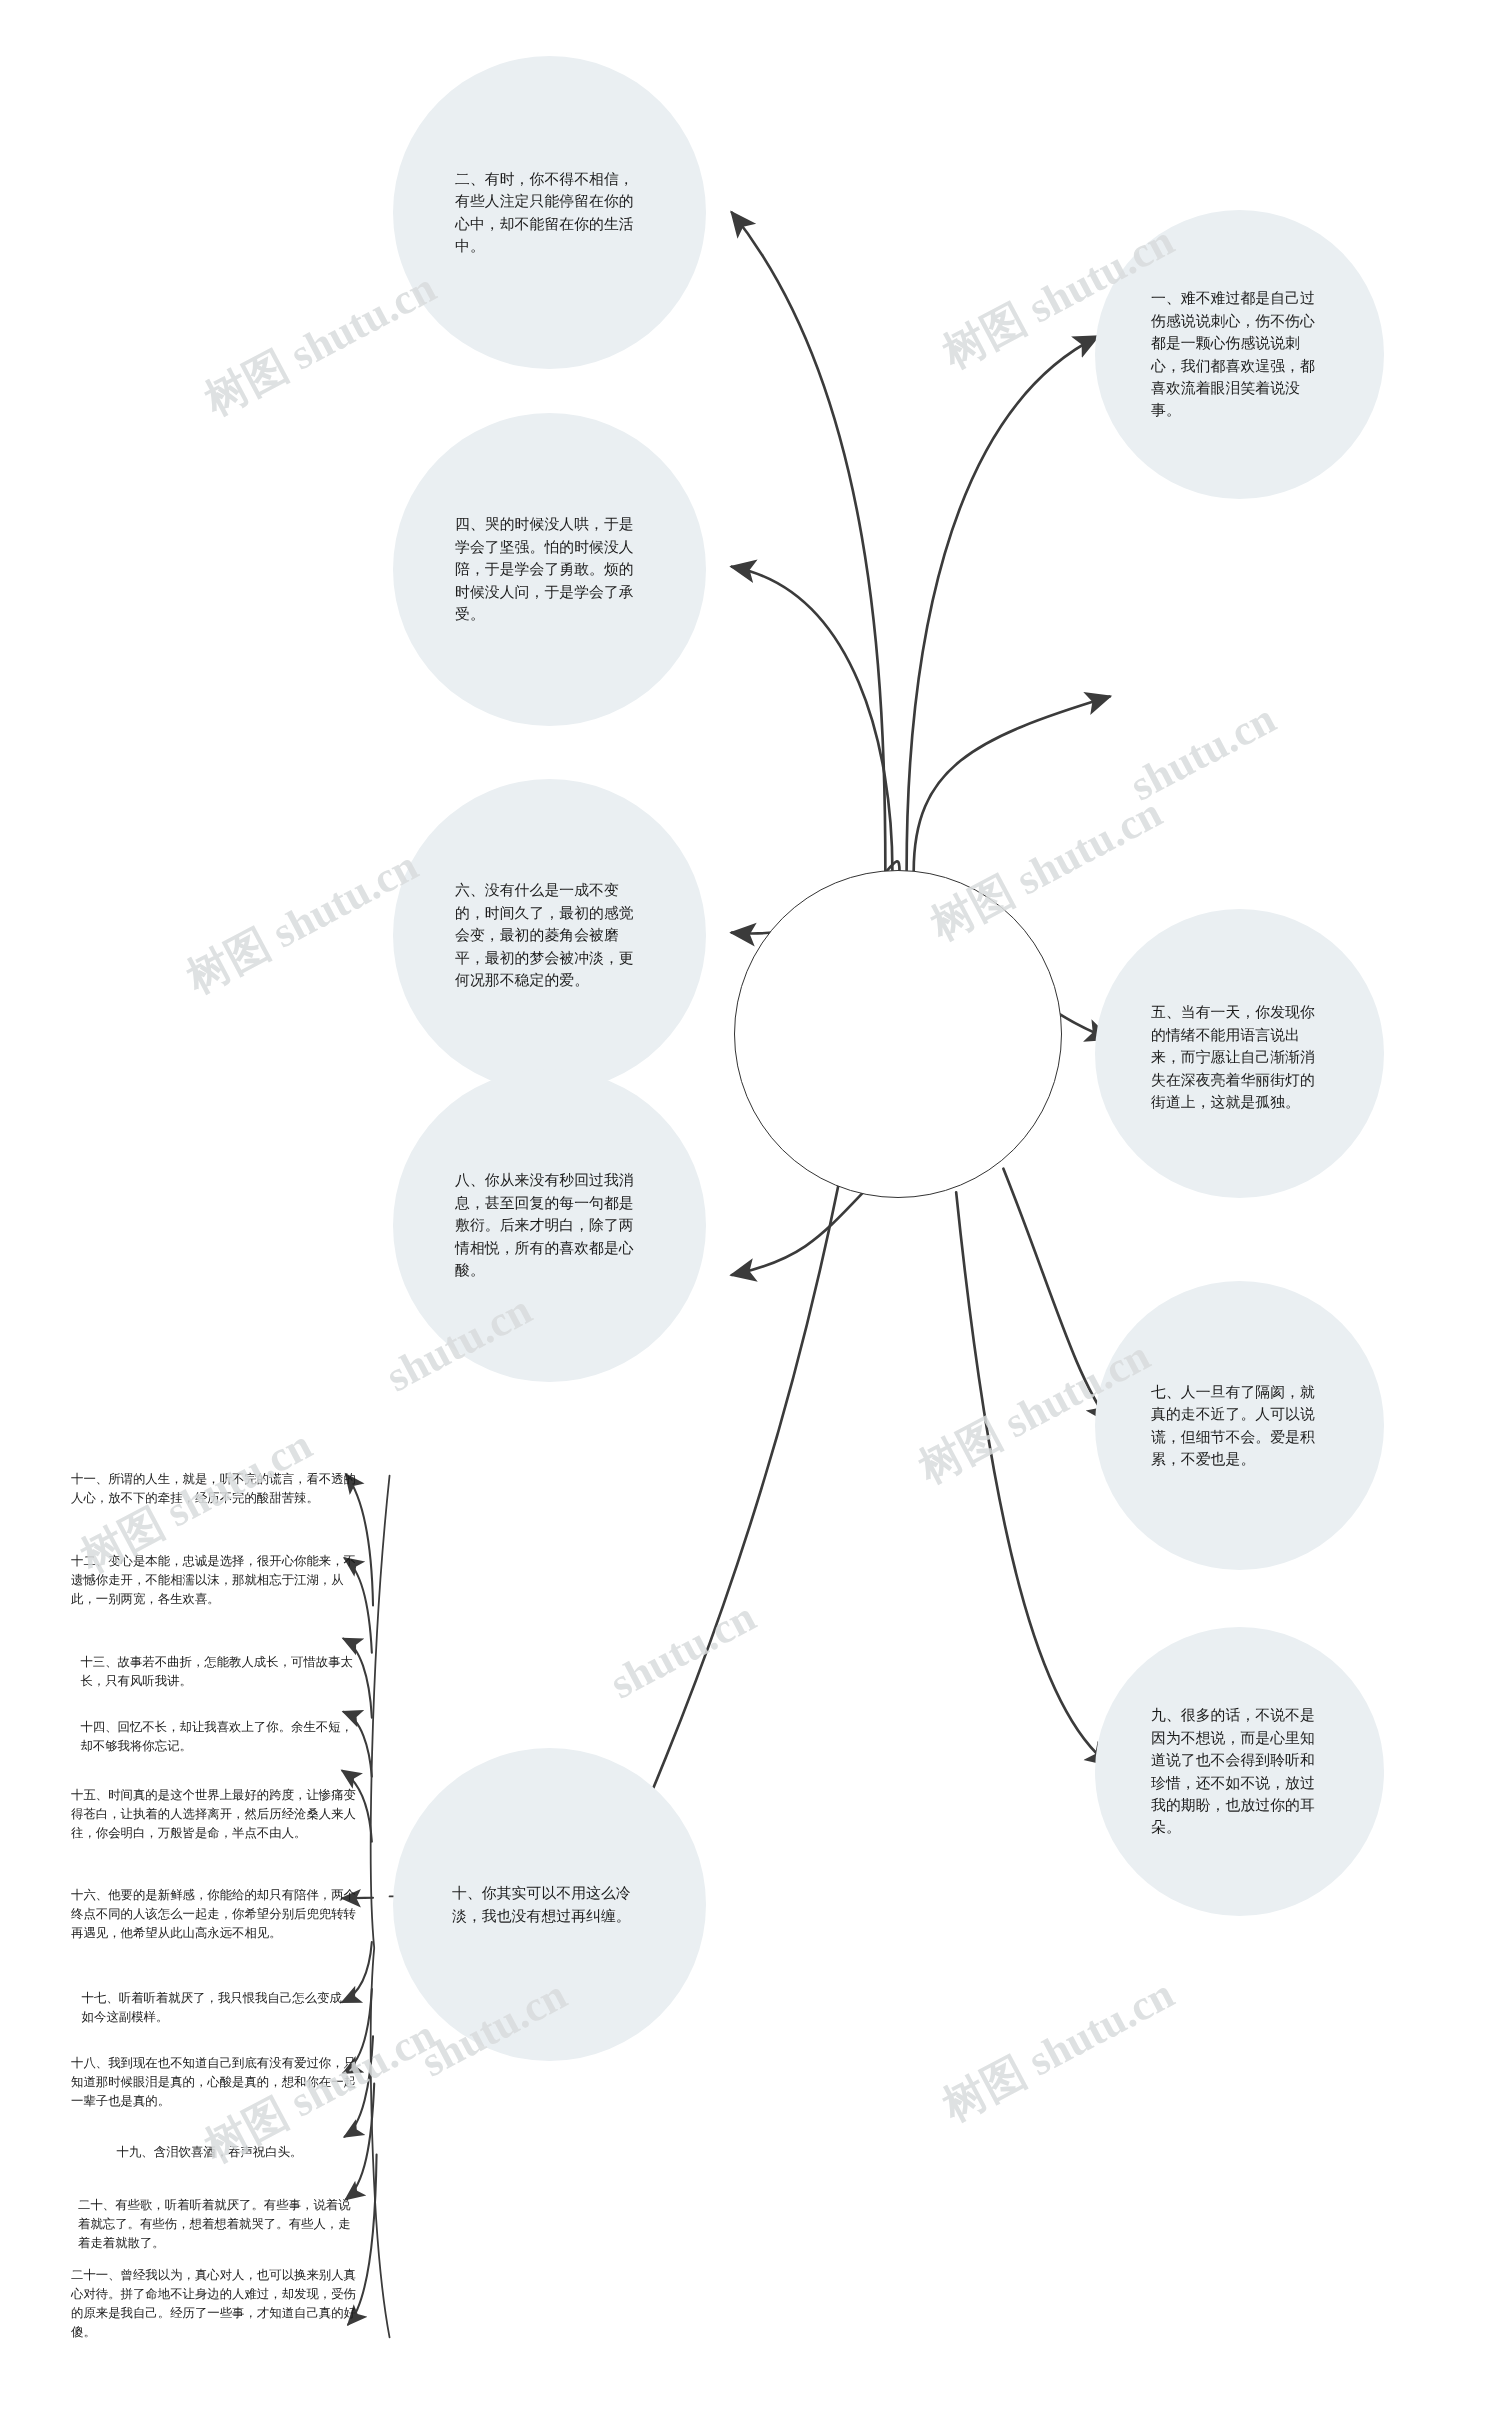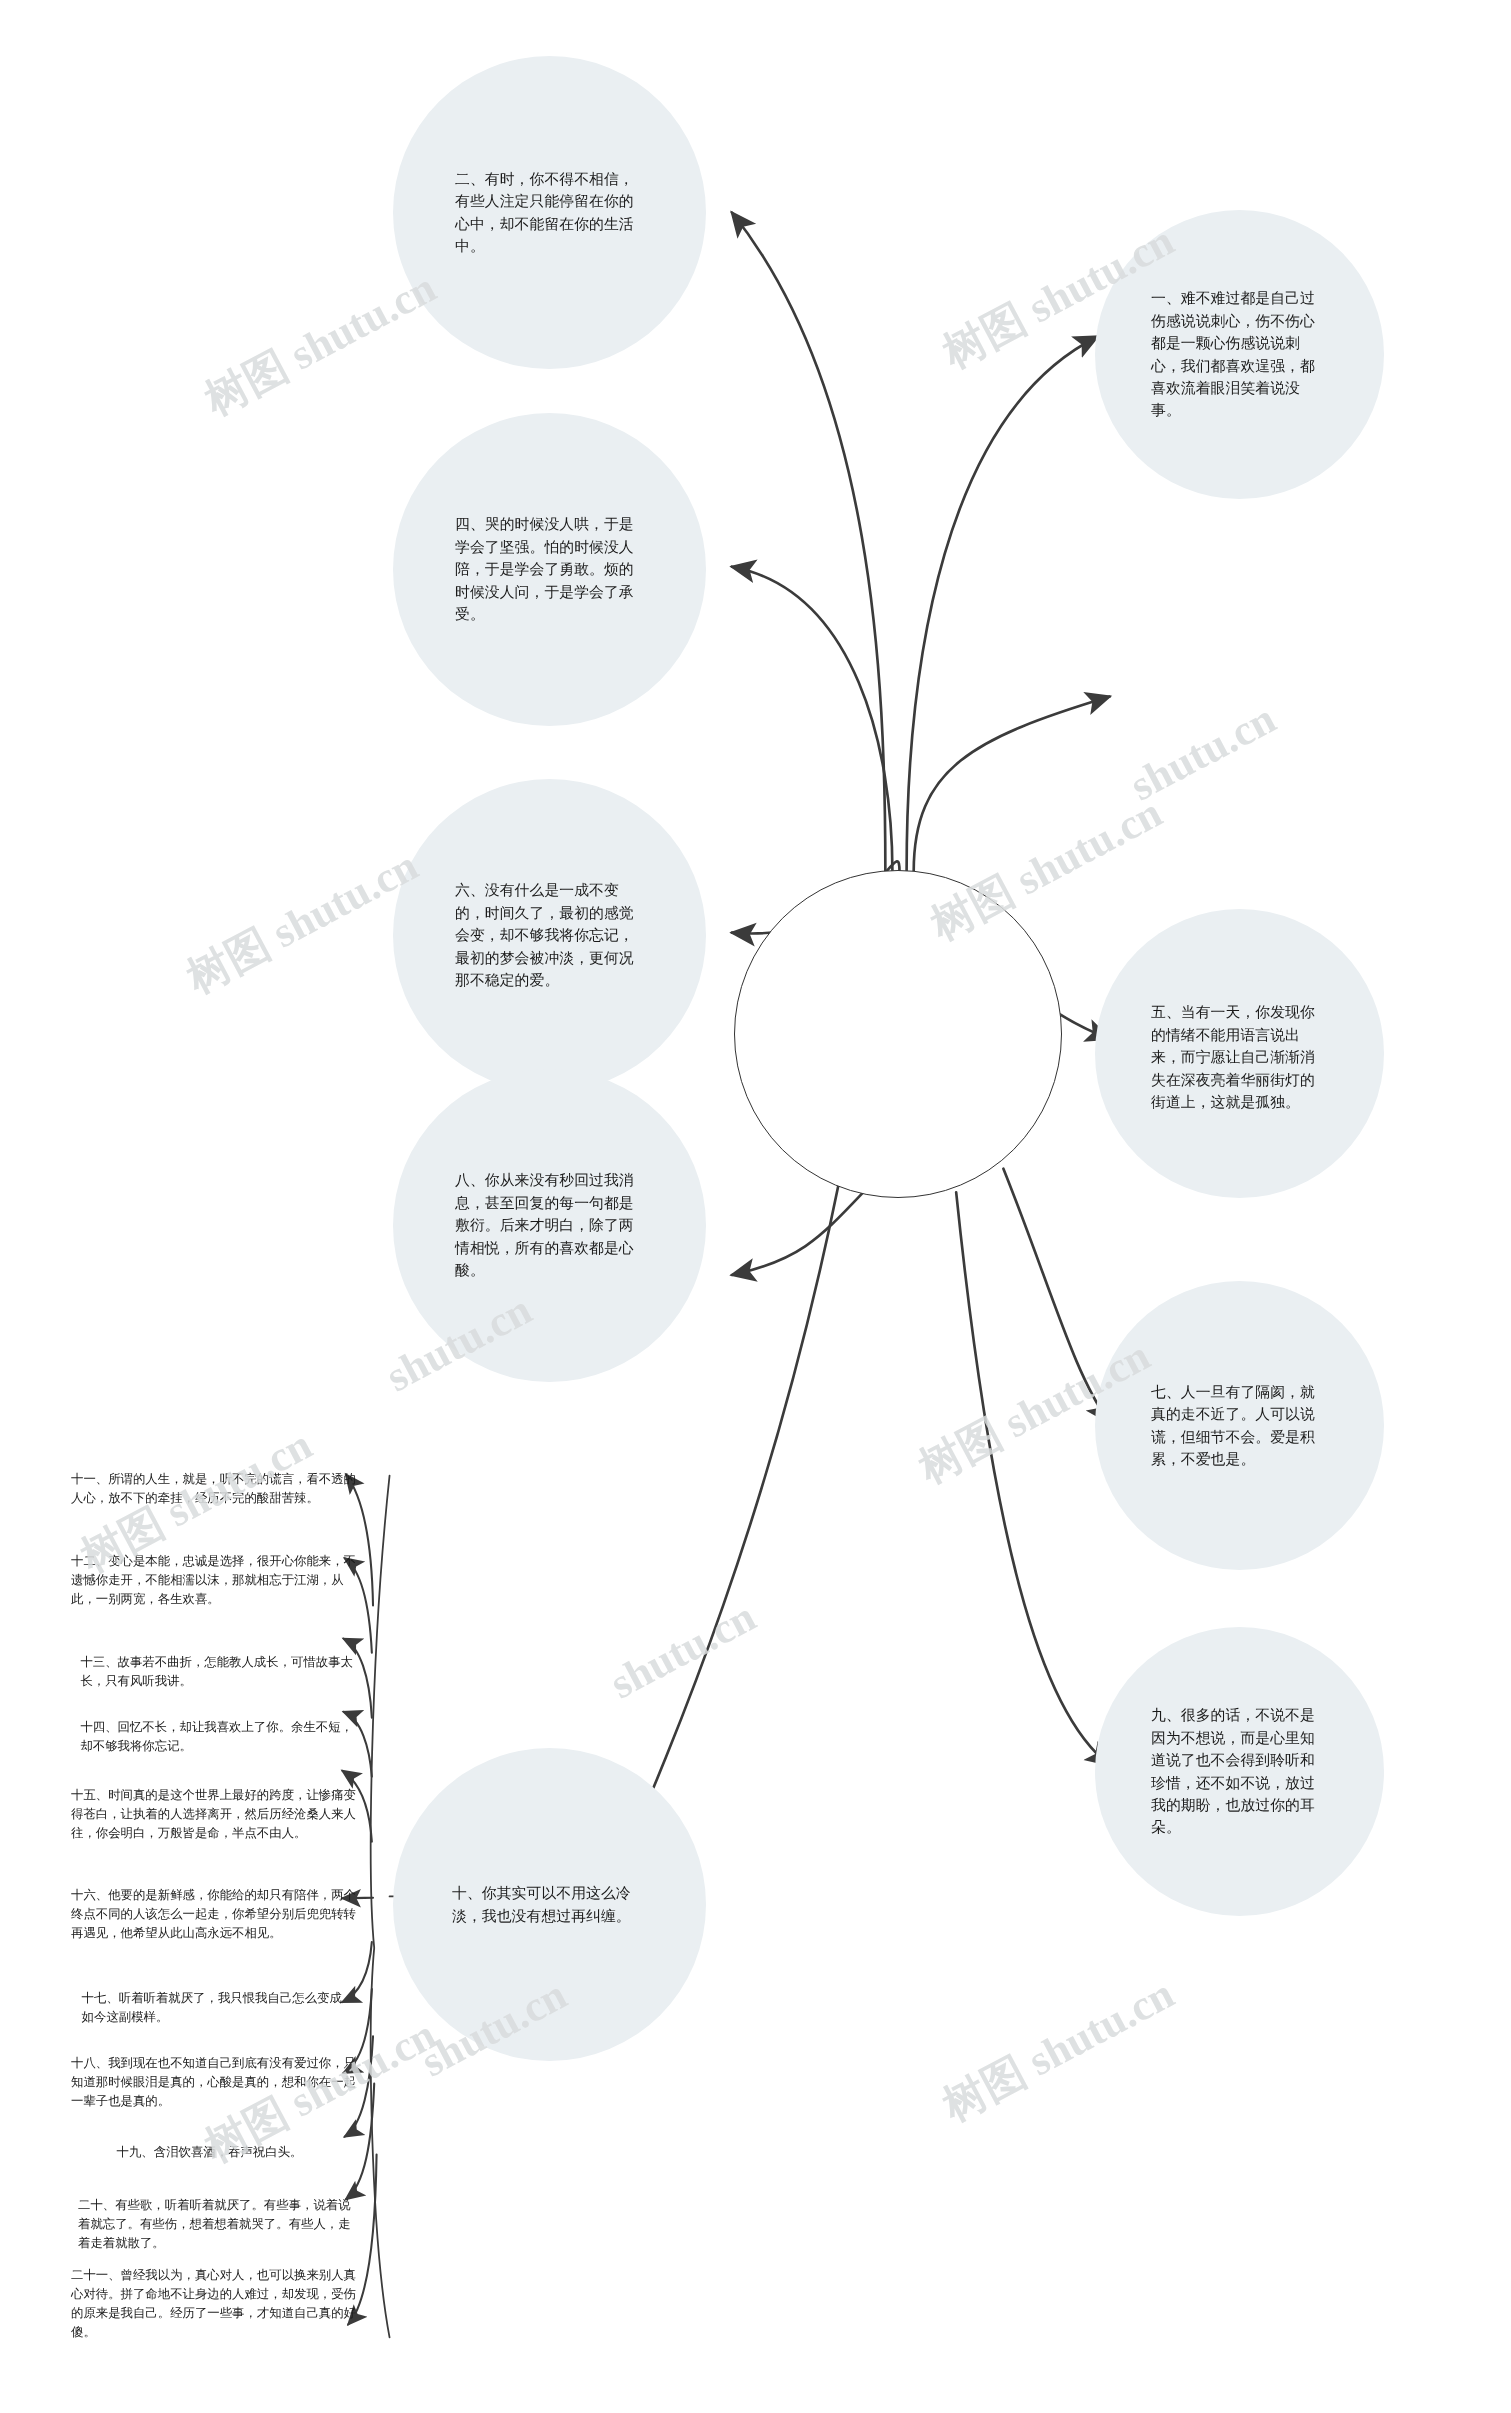--- a/index.html
+++ b/index.html
@@ -84,21 +84,21 @@
   <div class="bubble" style="left:1095px;top:210px;width:289px;height:289px;">
     <span class="txt" style="width:177px;">一、难不难过都是自己过伤感说说刺心，伤不伤心都是一颗心伤感说说刺心，我们都喜欢逞强，都喜欢流着眼泪笑着说没事。</span>
   </div>
 
   <div class="bubble" style="left:393px;top:413px;width:313px;height:313px;">
     <span class="txt" style="width:189px;">四、哭的时候没人哄，于是学会了坚强。怕的时候没人陪，于是学会了勇敢。烦的时候没人问，于是学会了承受。</span>
   </div>
 
 
   <div class="bubble" style="left:393px;top:779px;width:313px;height:313px;">
-    <span class="txt" style="width:189px;">六、没有什么是一成不变的，时间久了，最初的感觉会变，却不够我将你忘记，最初的梦会被冲淡，更何况那不稳定的爱。</span>
+    <span class="txt" style="width:189px;">六、没有什么是一成不变的，时间久了，最初的感觉会变，最初的菱角会被磨平，最初的梦会被冲淡，更何况那不稳定的爱。</span>
   </div>
 
   <div class="bubble" style="left:1095px;top:909px;width:289px;height:289px;">
     <span class="txt" style="width:177px;margin-top:8px;">五、当有一天，你发现你的情绪不能用语言说出来，而宁愿让自己渐渐消失在深夜亮着华丽街灯的街道上，这就是孤独。</span>
   </div>
 
   <div class="bubble" style="left:393px;top:1069px;width:313px;height:313px;">
     <span class="txt" style="width:189px;">八、你从来没有秒回过我消息，甚至回复的每一句都是敷衍。后来才明白，除了两情相悦，所有的喜欢都是心酸。</span>
   </div>
 

